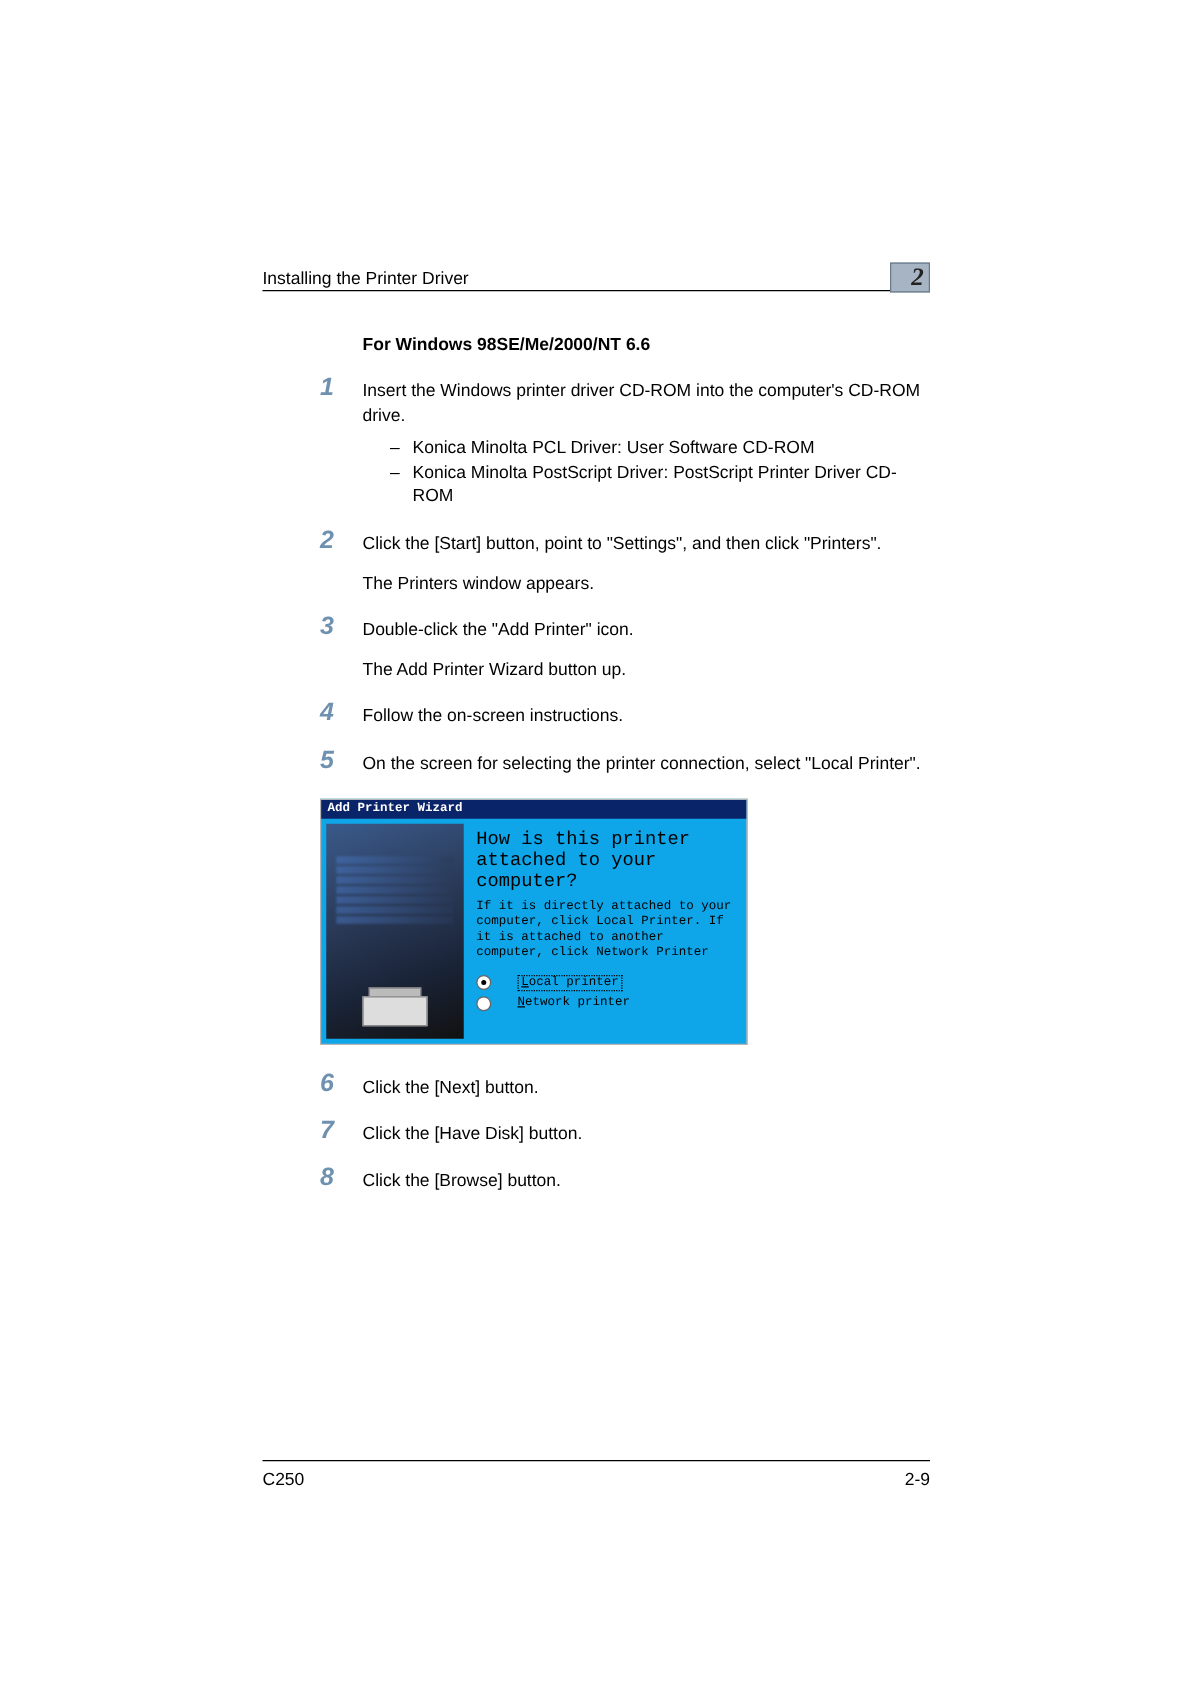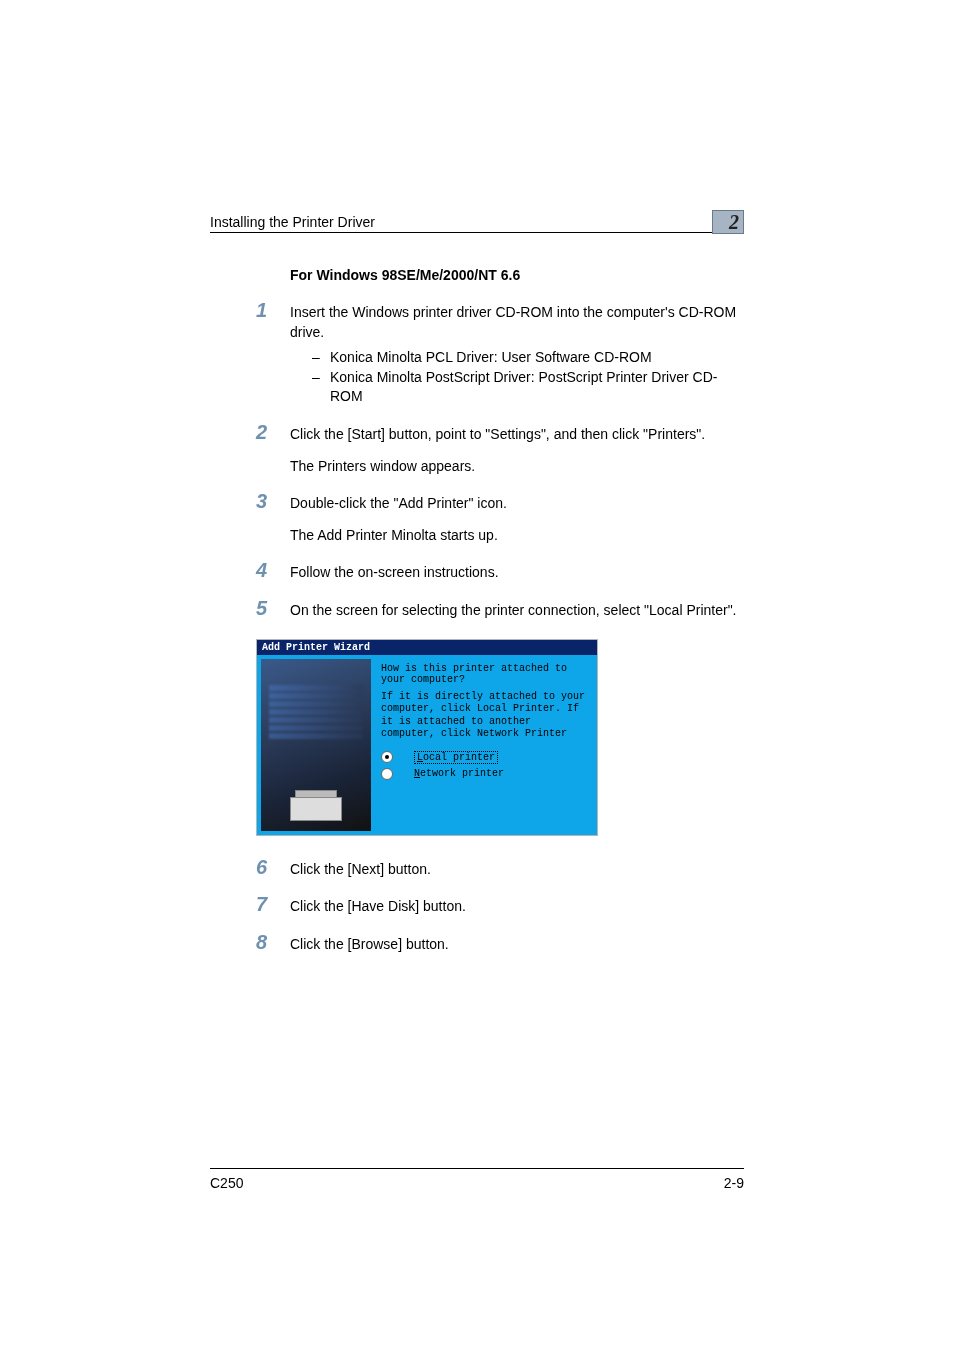--- a/index.html
+++ b/index.html
@@ -155,21 +155,21 @@
     margin: 0 auto;
     border: 1px solid #888;
     border-bottom: none;
   }
   .wizard-right {
     flex: 1;
     padding: 8px 10px 4px 6px;
     color: #000;
   }
   .wizard-right .q {
-    font-size: 10px;
+    font-size: 15px;
     margin-bottom: 6px;
   }
   .wizard-right .explain {
     font-size: 10px;
     margin-bottom: 10px;
     line-height: 1.25;
   }
   .radio-row {
     display: flex;
     align-items: center;
@@ -264,21 +264,21 @@
 
     <div class="step">
       <div class="num">2</div>
       <div class="text">Click the [Start] button, point to "Settings", and then click "Printers".</div>
       <div class="result-text">The Printers window appears.</div>
     </div>
 
     <div class="step">
       <div class="num">3</div>
       <div class="text">Double-click the "Add Printer" icon.</div>
-      <div class="result-text">The Add Printer Minolta starts up.</div>
+      <div class="result-text">The Add Printer Wizard button up.</div>
     </div>
 
     <div class="step">
       <div class="num">4</div>
       <div class="text">Follow the on-screen instructions.</div>
     </div>
 
     <div class="step">
       <div class="num">5</div>
       <div class="text">On the screen for selecting the printer connection, select "Local Printer".</div>

